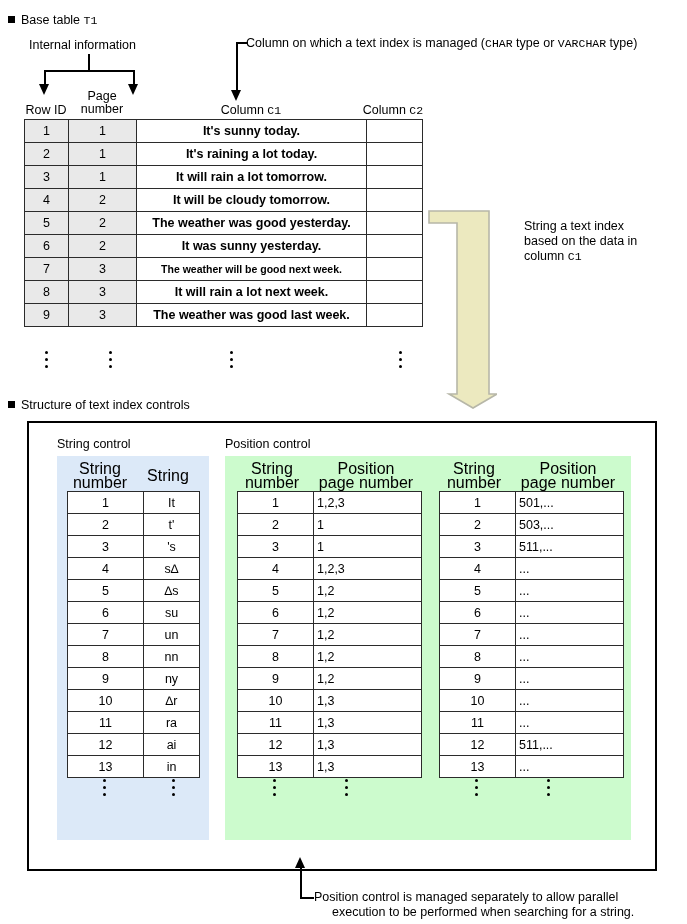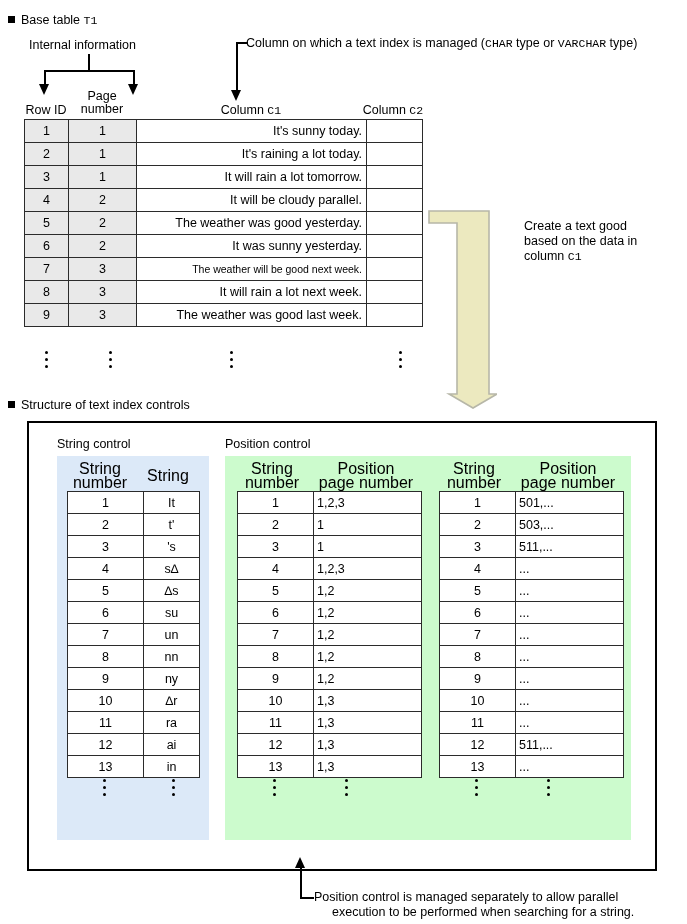--- a/index.html
+++ b/index.html
@@ -49,21 +49,21 @@
     height: 22px;
     font-size: 12.5px;
     padding: 0 4px;
     background: #ffffff;
   }
   #base-table td.idcell {
     background: #e9e9e9;
     text-align: center;
     padding: 0;
   }
-  #base-table td.textcell { text-align: right; }
+  #base-table td.textcell { text-align: center; font-weight: bold; }
   #base-table td.textcell.small { font-size: 10.5px; }
   #base-table td.c2cell { padding: 0; }
 
   
   .vdots {
     position: absolute;
     width: 10px;
     text-align: center;
     line-height: 7px;
     font-size: 15px;
@@ -197,21 +197,21 @@
       </tr>
       <tr>
         <td class="idcell">3</td>
         <td class="idcell">1</td>
         <td class="textcell">It will rain a lot tomorrow.</td>
         <td class="c2cell"></td>
       </tr>
       <tr>
         <td class="idcell">4</td>
         <td class="idcell">2</td>
-        <td class="textcell">It will be cloudy parallel.</td>
+        <td class="textcell">It will be cloudy tomorrow.</td>
         <td class="c2cell"></td>
       </tr>
       <tr>
         <td class="idcell">5</td>
         <td class="idcell">2</td>
         <td class="textcell">The weather was good yesterday.</td>
         <td class="c2cell"></td>
       </tr>
       <tr>
         <td class="idcell">6</td>
@@ -259,21 +259,21 @@
     <i></i>
     <i></i>
     <i></i>
   </div>
 
 <svg id="block-arrow" width="70" height="200" viewBox="0 0 70 200">
   <polygon points="2,2 62,2 62,185 70,185 46,199 22,185 30,185 30,14 2,14" fill="#ece9bf" stroke="#b7b7a8" stroke-width="1.6" stroke-linejoin="miter" transform="translate(0,0)"></polygon>
 </svg>
 
 <div class="note" style="left:524px; top:219px; width:160px;">
-  <div>Create a text good</div>
+  <div>String a text index</div>
   <div>based on the data in</div>
   <div><span>column </span><span class="mono">C1</span></div>
 </div>
 
 <div class="section-heading" style="left:8px; top:398px;">
   <span class="bullet-sq"></span><span>Structure of text index controls</span>
 </div>
 
 <div id="index-box">
 

